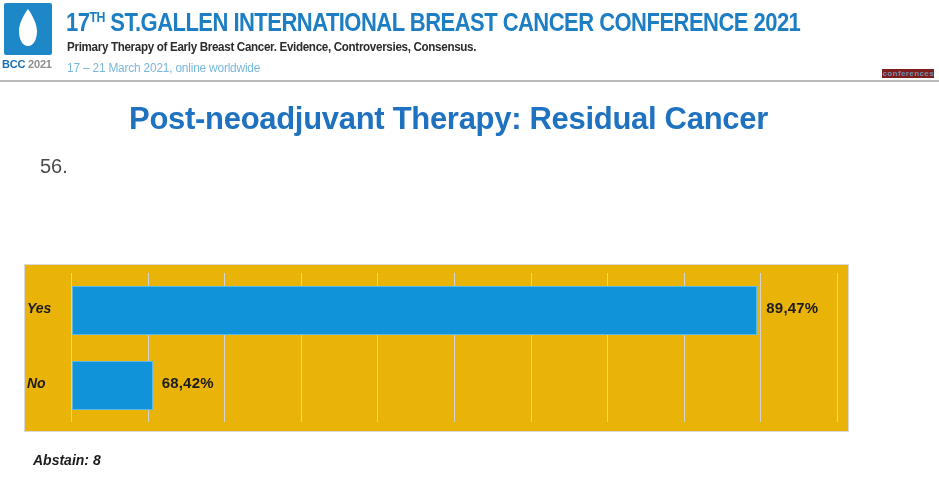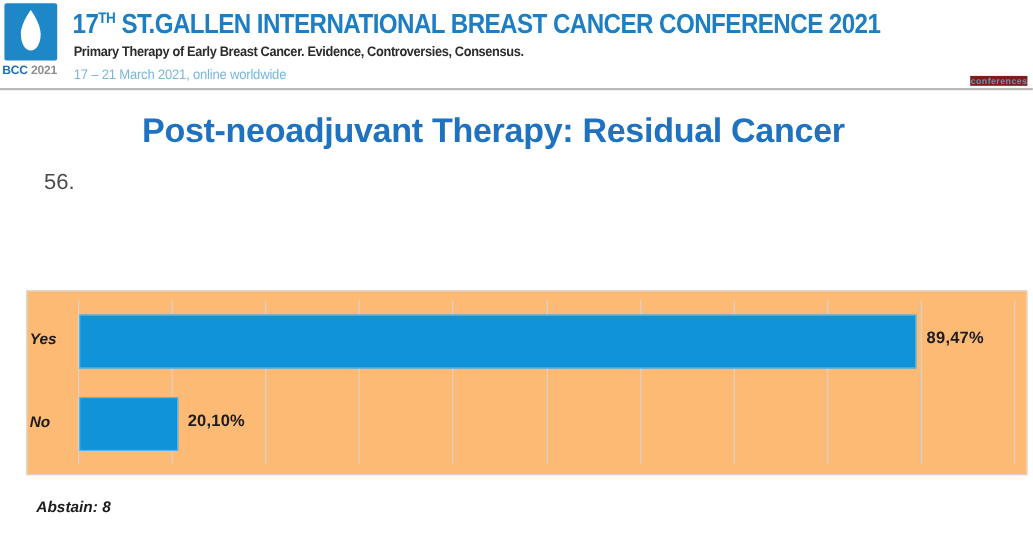--- a/index.html
+++ b/index.html
@@ -160,24 +160,24 @@
     width: 830px;
     font-size: 20px;
     line-height: 29px;
     color: #3c3c3c;
   }
 
   
   .chart-frame {
     position: absolute;
     left: 24px; top: 264px;
-    width: 910px;
+    width: 825px;
     height: 168px;
     border: 1px solid #d9d9d9;
-    background: #fdba74;
+    background: #eab308;
     box-sizing: border-box;
   }
   .plot {
     position: absolute;
     left: 46px; top: 8px;
     right: 11px;
     bottom: 9px;
   }
   .gridlines {
     position: absolute;
@@ -301,20 +301,20 @@
 
       <div class="bar-row r0">
         <div class="cat-label">Yes</div>
         <div class="bar" id="bar0" style="width: 89.47%;"></div>
         <div class="bar-value" id="val0" style="left: calc(89.47% + 10px);">89,47%</div>
       </div>
 
       <div class="bar-row r1">
         <div class="cat-label">No</div>
         <div class="bar" id="bar1" style="width: 10.53%;"></div>
-        <div class="bar-value" id="val1" style="left: calc(10.53% + 10px);">20,10%</div>
+        <div class="bar-value" id="val1" style="left: calc(10.53% + 10px);">68,42%</div>
       </div>
     </div>
   </div>
 
   <div class="abstain">Abstain: 8</div>
 
 </div>
 
 </body></html>

